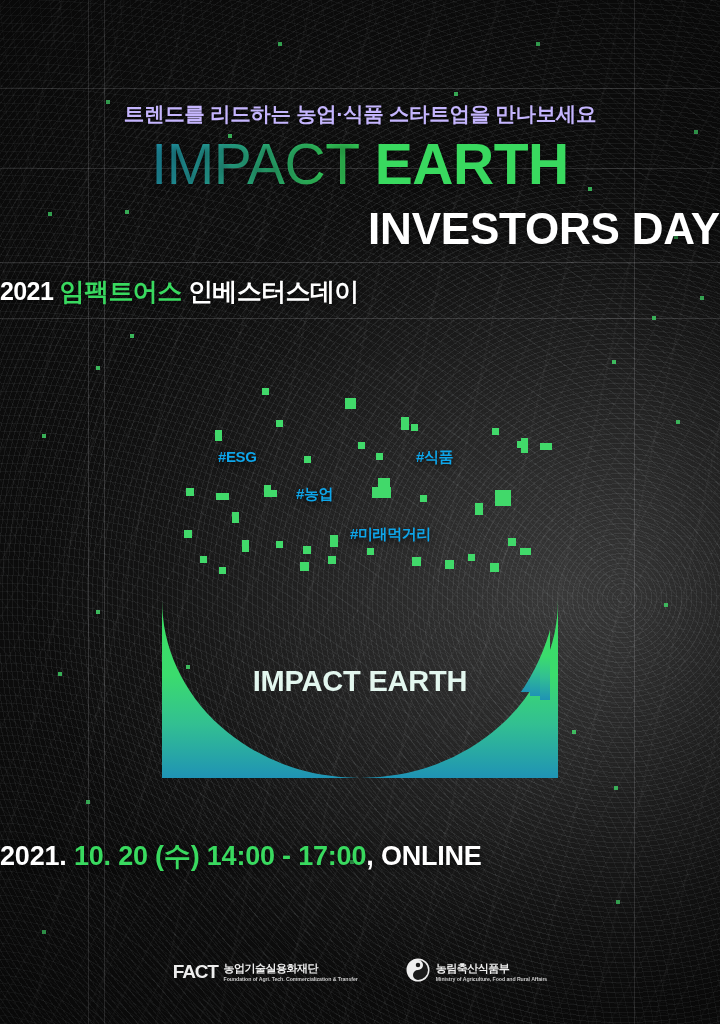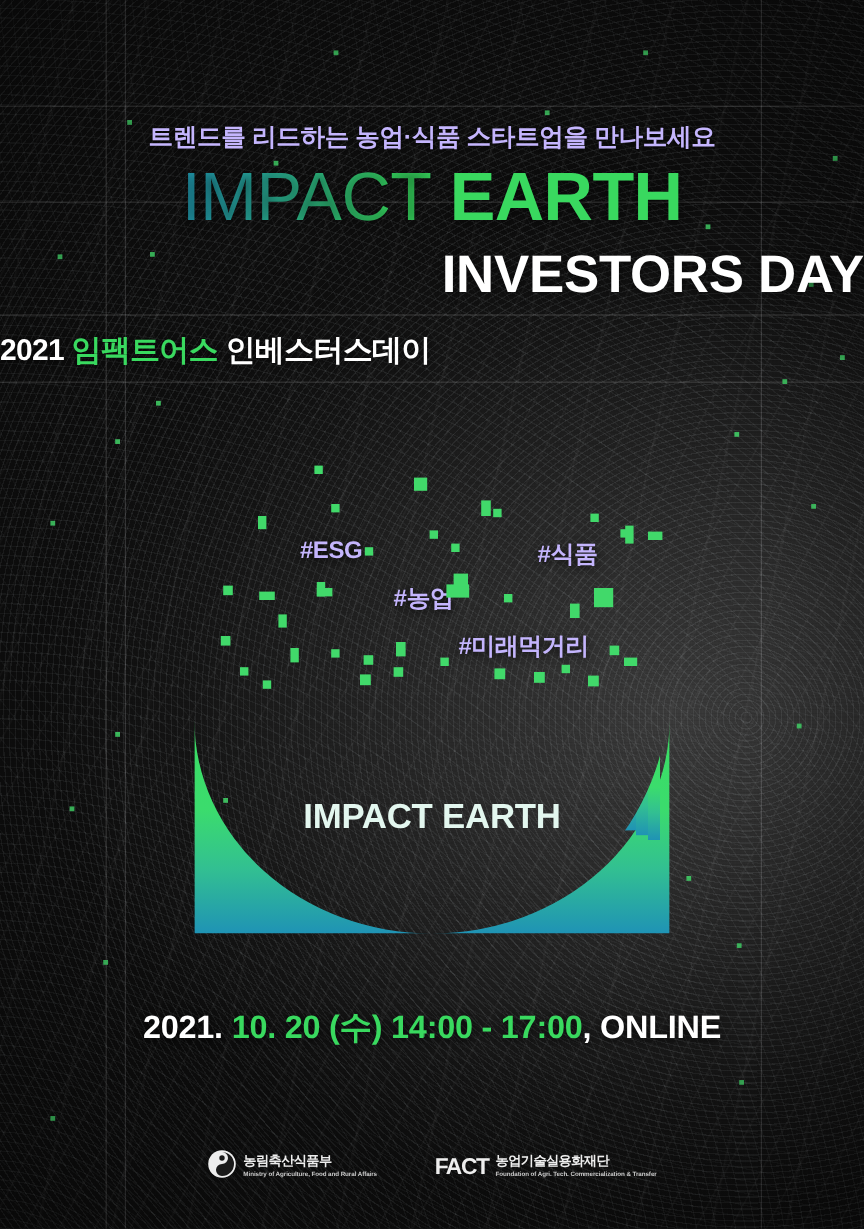--- a/index.html
+++ b/index.html
@@ -173,28 +173,27 @@
     color:#ffffff;
     letter-spacing:-0.6px;
     white-space:nowrap;
     text-shadow:0 1px 6px rgba(0,0,0,.7);
   }
   .subtitle-ko .hl { color:#39d95f; }
 
   
   .hashtag {
     position:absolute;
-    color:#c4b5fd;
-    font-size:20px;
+    color:#0ea5e9;
+    font-size:15px;
     font-weight:700;
     letter-spacing:-0.4px;
     white-space:nowrap;
     text-shadow:0 2px 7px rgba(0,0,0,.85);
     z-index:7;
-    margin-left:32px;
   }
 
   
   .pixels { position:absolute; inset:0; z-index:6; }
   .pixels i {
     position:absolute; display:block;
     background:#41d96a;
   }
 
   
@@ -214,21 +213,21 @@
     font-size:29px;
     font-weight:800;
     line-height:1.32;
     letter-spacing:-0.2px;
     z-index:8;
   }
 
   
   .event-line {
     position:absolute; top:838px; left:0; width:100%;
-    text-align:center;
+    text-align:left;
     font-size:27px;
     font-weight:800;
     color:#ffffff;
     letter-spacing:-0.2px;
     white-space:nowrap;
     text-shadow:0 2px 8px rgba(0,0,0,.8);
   }
   .event-line .hl { color:#39d95f; }
 
   .search-line {
@@ -463,38 +462,38 @@
     <div class="event-line">
       <span>2021.</span>
       <span class="hl">10. 20 (수) 14:00 - 17:00</span><span>,</span>
       <span>ONLINE</span>
     </div>
 
 
     <div class="logos">
 
       <div class="logo">
+        <span class="fact-mark">FACT</span>
+        <span class="logo-txt">
+          <span class="logo-ko">농업기술실용화재단</span>
+          <span class="logo-en">Foundation of Agri. Tech. Commercialization &amp; Transfer</span>
+        </span>
+      </div>
+
+      <div class="logo">
         <span class="logo-emblem">
           <svg width="24" height="24" viewBox="0 0 48 48" aria-hidden="true">
             <circle cx="24" cy="24" r="23" fill="#ffffff"></circle>
             <path d="M24 4 A20 20 0 0 1 24 44 A10 10 0 0 1 24 24 A10 10 0 0 0 24 4 Z" fill="#1c1c1c"></path>
             <circle cx="24" cy="14" r="4.5" fill="#1c1c1c"></circle>
           </svg>
         </span>
         <span class="logo-txt">
           <span class="logo-ko">농림축산식품부</span>
           <span class="logo-en">Ministry of Agriculture, Food and Rural Affairs</span>
         </span>
       </div>
 
-      <div class="logo">
-        <span class="fact-mark">FACT</span>
-        <span class="logo-txt">
-          <span class="logo-ko">농업기술실용화재단</span>
-          <span class="logo-en">Foundation of Agri. Tech. Commercialization &amp; Transfer</span>
-        </span>
-      </div>
-
 
     </div>
 
   </div>
 </div>
 
 </body></html>

